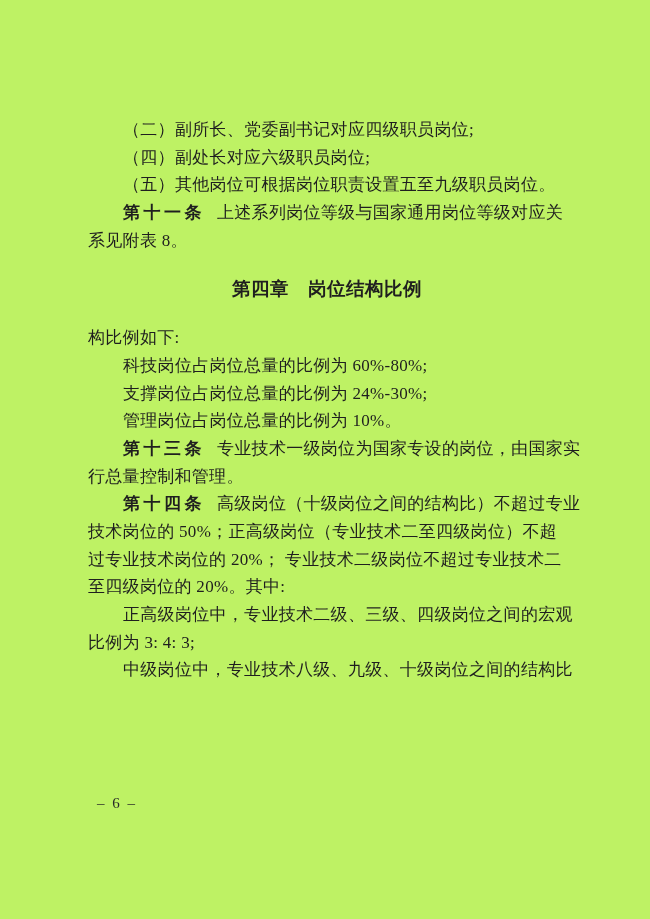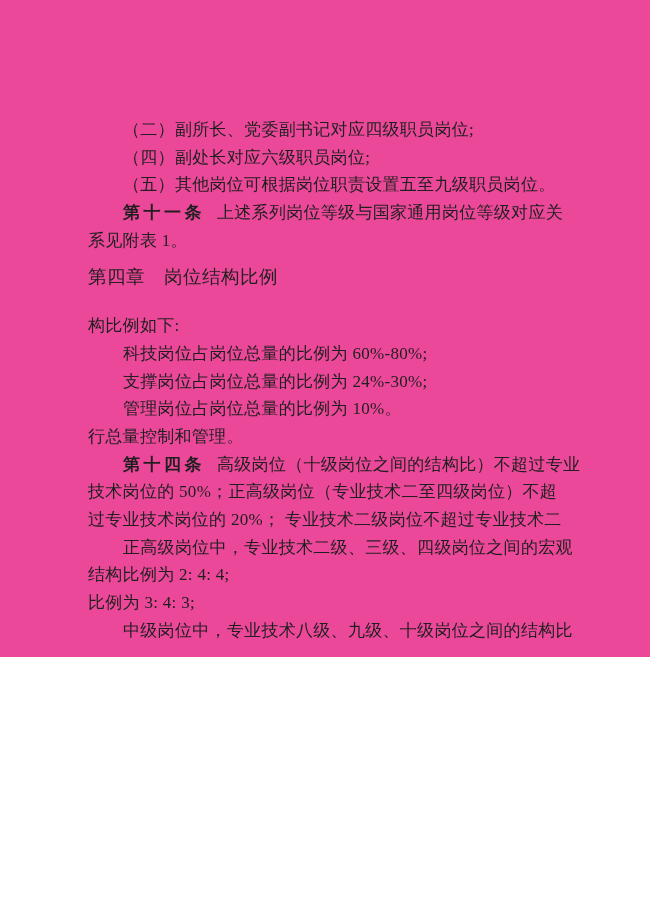--- a/index.html
+++ b/index.html
@@ -3,22 +3,22 @@
 <meta charset="utf-8">
 <style>
   html, body {
     margin: 0;
     padding: 0;
     background: #ffffff;
   }
   .page {
     position: relative;
     width: 650px;
-    height: 657px;
-    background: #ec4899;
+    height: 919px;
+    background: #bef264;
     overflow: hidden;
     font-family: "Liberation Serif", "DejaVu Serif", serif;
     color: #1f1f1f;
   }
   .content {
     position: absolute;
     left: 88px;
     top: 116px;
     width: 478px;
   }
@@ -32,26 +32,26 @@
   .line.indent {
     padding-left: 35px;
   }
   .term {
     font-family: Liberation Serif, serif;
     font-weight: 700;
     letter-spacing: 3.5px;
     margin-right: 12px;
   }
   .line.heading {
-    text-align: left;
+    text-align: center;
     font-family: "DejaVu Sans", "Liberation Sans", sans-serif;
-    font-weight: 400;
+    font-weight: 700;
     font-size: 18.5px;
     letter-spacing: 0.5px;
-    margin-top: 9px;
+    margin-top: 21px;
     margin-bottom: 21px;
     padding-left: 0;
   }
   .page-footer {
     position: absolute;
     left: 97px;
     top: 795px;
     font-size: 15px;
     letter-spacing: 2px;
     color: #2a2a2a;
@@ -60,31 +60,32 @@
 </style>
 </head>
 <body>
 
 <div class="page">
   <main class="content">
       <div class="line indent"><span>（二）副所长、党委副书记对应四级职员岗位;</span></div>
       <div class="line indent"><span>（四）副处长对应六级职员岗位;</span></div>
       <div class="line indent"><span>（五）其他岗位可根据岗位职责设置五至九级职员岗位。</span></div>
       <div class="line indent"><span class="term">第十一条</span><span>上述系列岗位等级与国家通用岗位等级对应关</span></div>
-      <div class="line"><span>系见附表 1。</span></div>
+      <div class="line"><span>系见附表 8。</span></div>
       <div class="line heading"><span>第四章　岗位结构比例</span></div>
       <div class="line"><span>构比例如下:</span></div>
       <div class="line indent"><span>科技岗位占岗位总量的比例为 60%-80%;</span></div>
       <div class="line indent"><span>支撑岗位占岗位总量的比例为 24%-30%;</span></div>
       <div class="line indent"><span>管理岗位占岗位总量的比例为 10%。</span></div>
+      <div class="line indent"><span class="term">第十三条</span><span>专业技术一级岗位为国家专设的岗位，由国家实</span></div>
       <div class="line"><span>行总量控制和管理。</span></div>
       <div class="line indent"><span class="term">第十四条</span><span>高级岗位（十级岗位之间的结构比）不超过专业</span></div>
       <div class="line"><span>技术岗位的 50%；正高级岗位（专业技术二至四级岗位）不超</span></div>
       <div class="line"><span>过专业技术岗位的 20%； 专业技术二级岗位不超过专业技术二</span></div>
+      <div class="line"><span>至四级岗位的 20%。其中:</span></div>
       <div class="line indent"><span>正高级岗位中，专业技术二级、三级、四级岗位之间的宏观</span></div>
-      <div class="line"><span>结构比例为 2: 4: 4;</span></div>
       <div class="line"><span>比例为 3: 4: 3;</span></div>
       <div class="line indent"><span>中级岗位中，专业技术八级、九级、十级岗位之间的结构比</span></div>
     </main>
   <footer class="page-footer">
     <span>– 6 –</span>
   </footer>
 </div>
 
 </body></html>

